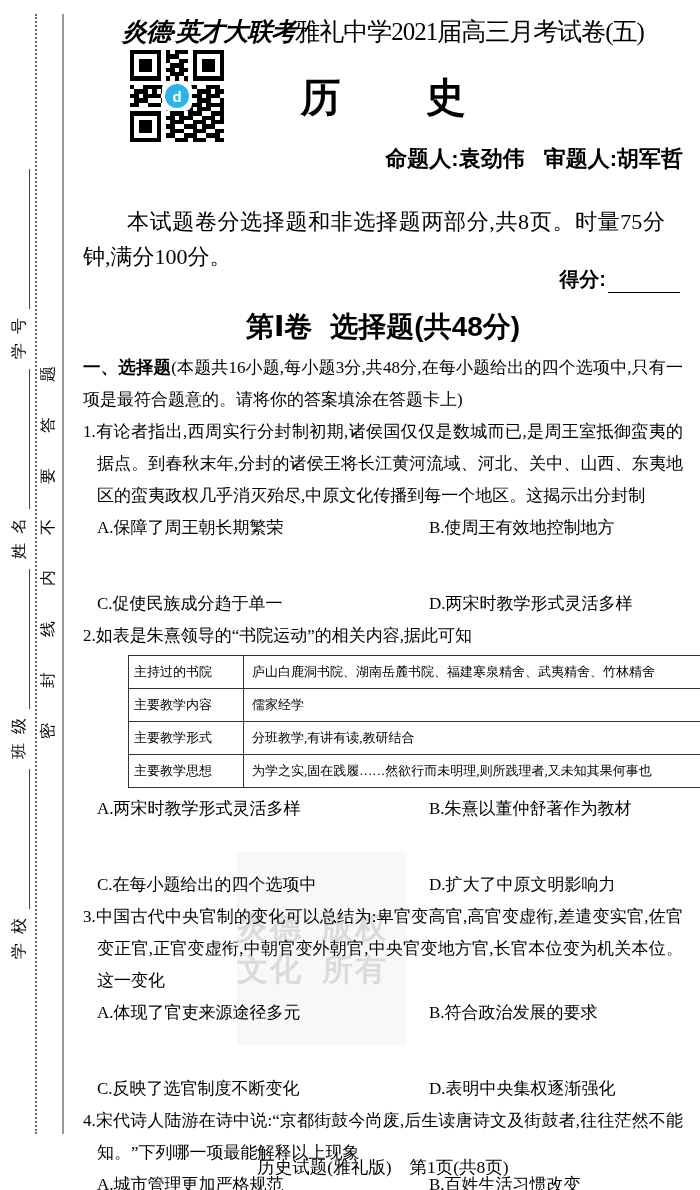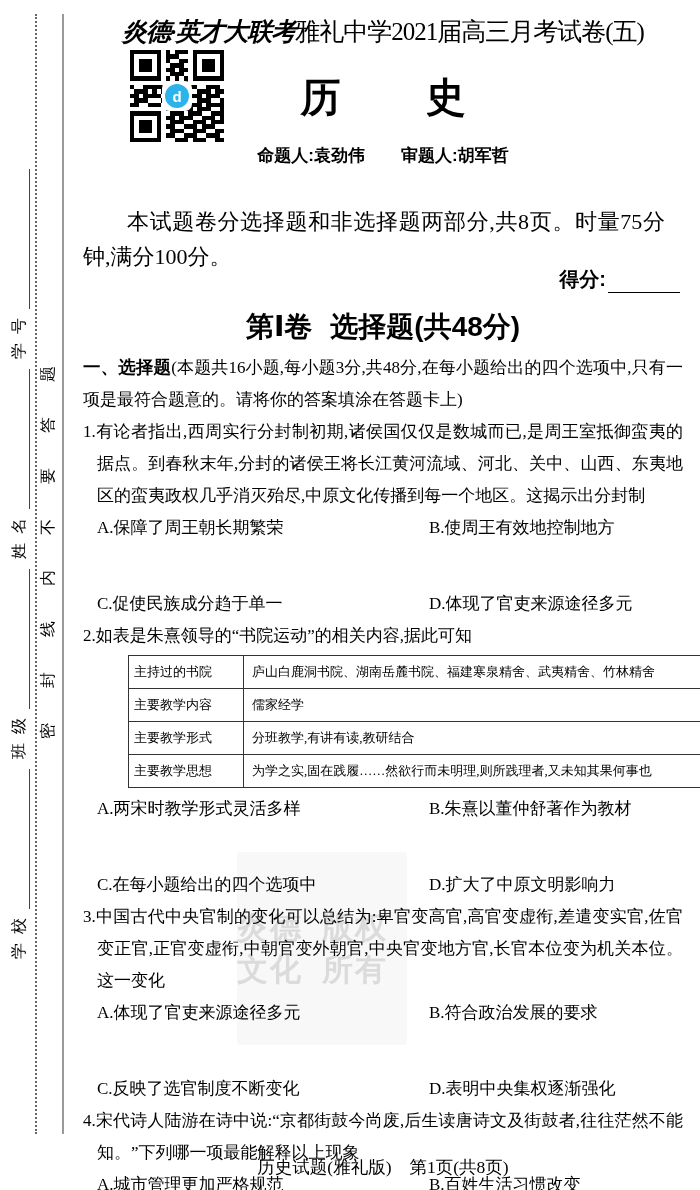--- a/index.html
+++ b/index.html
@@ -31,22 +31,22 @@
     font-family:"Liberation Sans","DejaVu Sans",sans-serif;font-weight:bold;font-size:31px;
     color:rgba(170,170,170,0.38);letter-spacing:2px;
   }
   
   .hdr{position:absolute;left:83px;top:15px;width:600px;text-align:center;white-space:nowrap;
        font-size:25px;letter-spacing:-1px;z-index:1;}
   .hdr .series{font-weight:bold;font-style:italic;}
   .subject-title{position:absolute;left:83px;top:70px;width:600px;text-align:center;z-index:1;
        font-family:"Liberation Sans","DejaVu Sans",sans-serif;font-weight:bold;font-size:40px;
        letter-spacing:85px;text-indent:85px;white-space:nowrap;}
-  .authors{position:absolute;left:83px;top:144px;width:600px;display:flex;justify-content:center;gap:36px;z-index:1;
-       font-family:"Liberation Sans","DejaVu Sans",sans-serif;font-weight:bold;font-size:17px;}
+  .authors{position:absolute;left:83px;top:144px;width:600px;display:flex;justify-content:flex-end;gap:19px;z-index:1;
+       font-family:"Liberation Sans","DejaVu Sans",sans-serif;font-weight:bold;font-size:22px;}
   
   .qr{position:absolute;left:130px;top:50px;width:94px;height:92px;z-index:2;background:#fff;}
   .qr-grid{position:absolute;inset:0;display:grid;grid-template-columns:repeat(21,1fr);grid-template-rows:repeat(21,1fr);}
   .qr-grid i{display:block;}
   .qr-grid i.b{background:#000;}
   .qr-logo{position:absolute;left:50%;top:50%;width:30px;height:30px;margin:-15px 0 0 -15px;
        background:#fff;border-radius:7px;display:flex;align-items:center;justify-content:center;}
   .qr-logo-c{width:24px;height:24px;border-radius:50%;display:flex;align-items:center;justify-content:center;
        color:#fff;font-family:"Liberation Sans",sans-serif;font-weight:bold;font-size:15px;}
   
@@ -572,21 +572,21 @@
 <div class="flow">
 
   <div class="instr"><span class="b">一、选择题</span><span>(本题共16小题,每小题3分,共48分,在每小题给出的四个选项中,只有一项是最符合题意的。请将你的答案填涂在答题卡上)</span></div>
 
   <div class="q">
     <div class="qstem"><span>1.</span><span>有论者指出,西周实行分封制初期,诸侯国仅仅是数城而已,是周王室抵御蛮夷的据点。到春秋末年,分封的诸侯王将长江黄河流域、河北、关中、山西、东夷地区的蛮夷政权几乎消灭殆尽,中原文化传播到每一个地区。这揭示出分封制</span></div>
     <div class="opts">
       <span class="opt">A.保障了周王朝长期繁荣</span>
       <span class="opt">B.使周王有效地控制地方</span>
       <span class="opt">C.促使民族成分趋于单一</span>
-      <span class="opt">D.体现了官吏来源途径多元</span>
+      <span class="opt">D.两宋时教学形式灵活多样</span>
     </div>
   </div>
 
   <div class="q">
     <div class="qstem"><span>2.</span><span>如表是朱熹领导的“书院运动”的相关内容,据此可知</span></div>
     <table class="qtable">
       <tbody>
         <tr>
           <td class="lbl">主持过的书院</td>
           <td>庐山白鹿洞书院、湖南岳麓书院、福建寒泉精舍、武夷精舍、竹林精舍</td>

